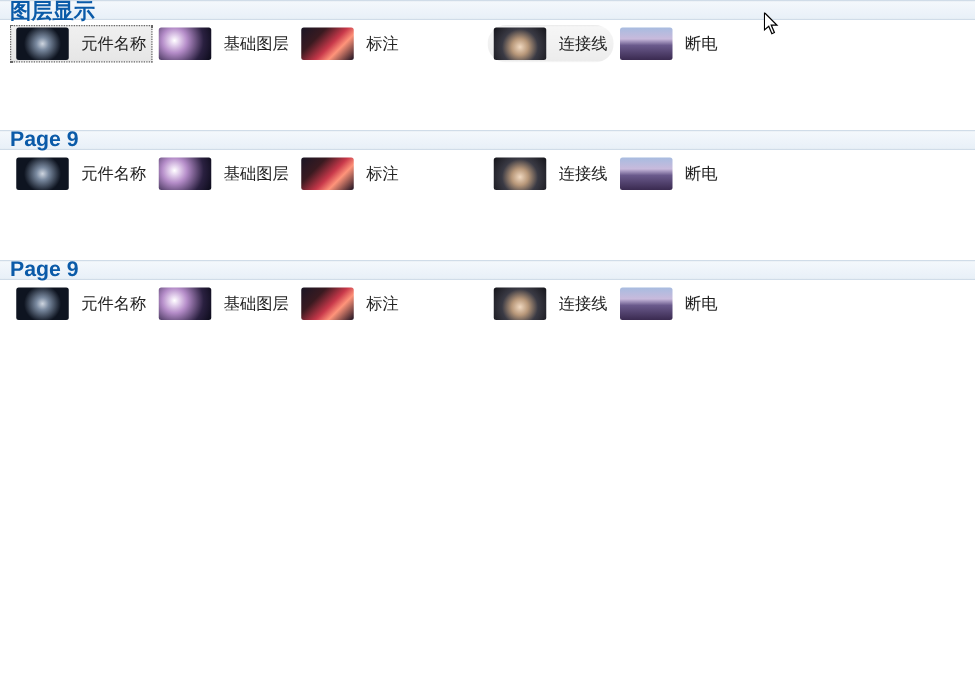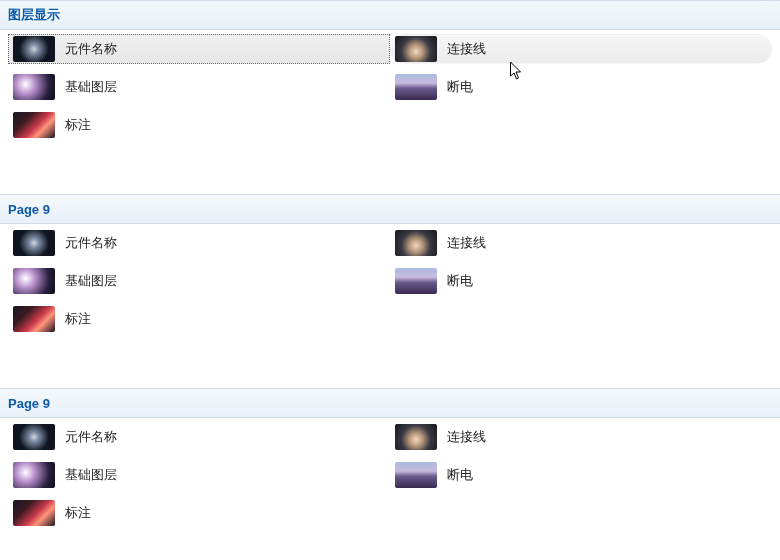--- a/index.html
+++ b/index.html
@@ -11,34 +11,33 @@
     background: #fff;
     width: 780px;
   }
   .section-header {
     background: linear-gradient(#f4f8fc, #e8f0f8);
     border: 1px solid #d0dce8;
     border-left: none;
     border-right: none;
     color: #0a5aa8;
     font-weight: bold;
-    font-size: 13px;
+    font-size: 17px;
     padding: 4px 8px;
-    height: 30px;
+    height: 16px;
     display: flex;
     align-items: center;
   }
   .section-body {
     padding: 4px 8px 46px 8px;
     display: flex;
   }
   .col {
     width: 50%;
     display: flex;
-    flex-direction: column;
   }
   .item {
     display: flex;
     align-items: center;
     height: 30px;
     padding: 2px 4px;
     margin-bottom: 8px;
     border-radius: 16px;
     border: 1px solid transparent;
   }

